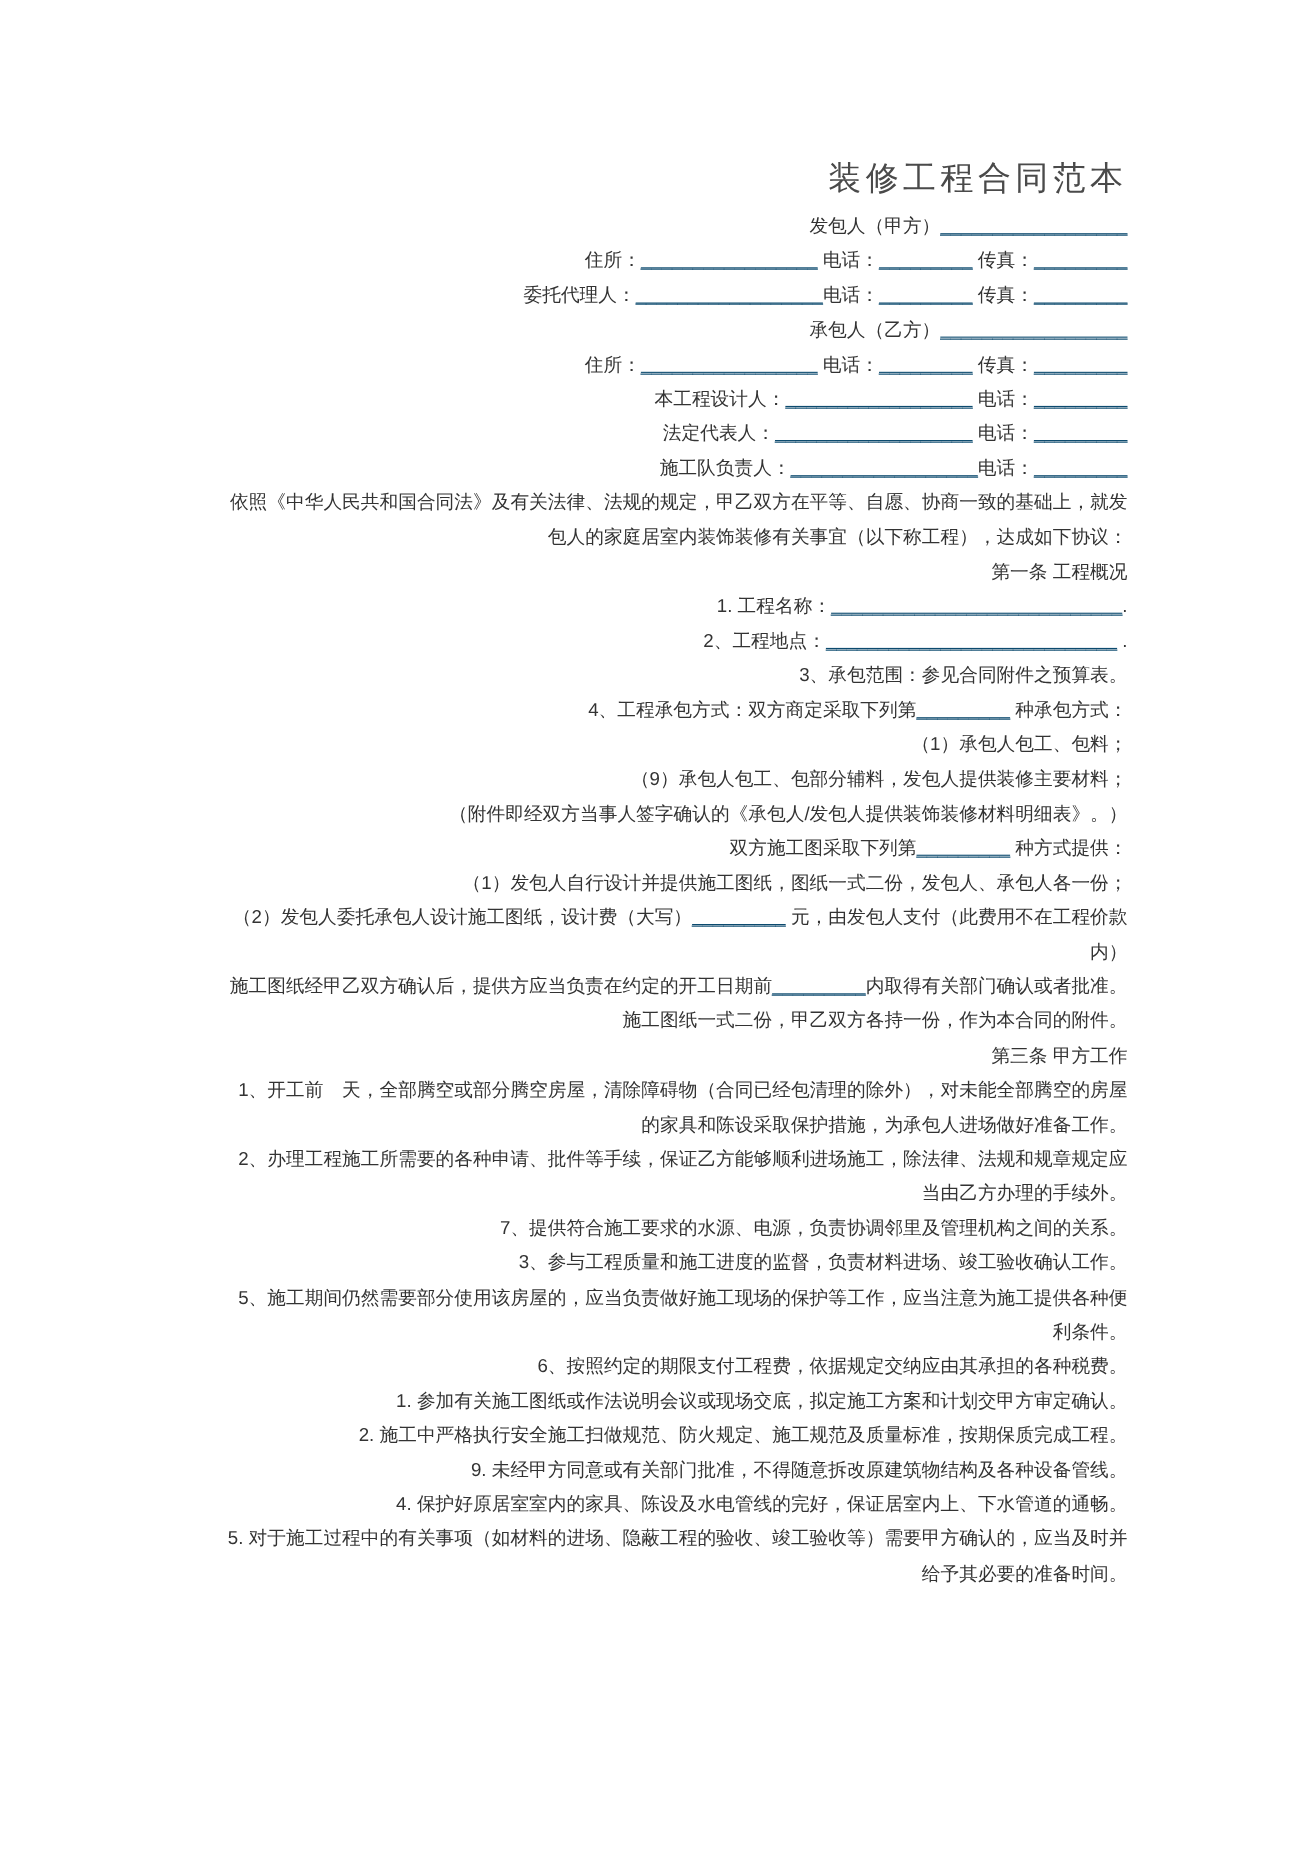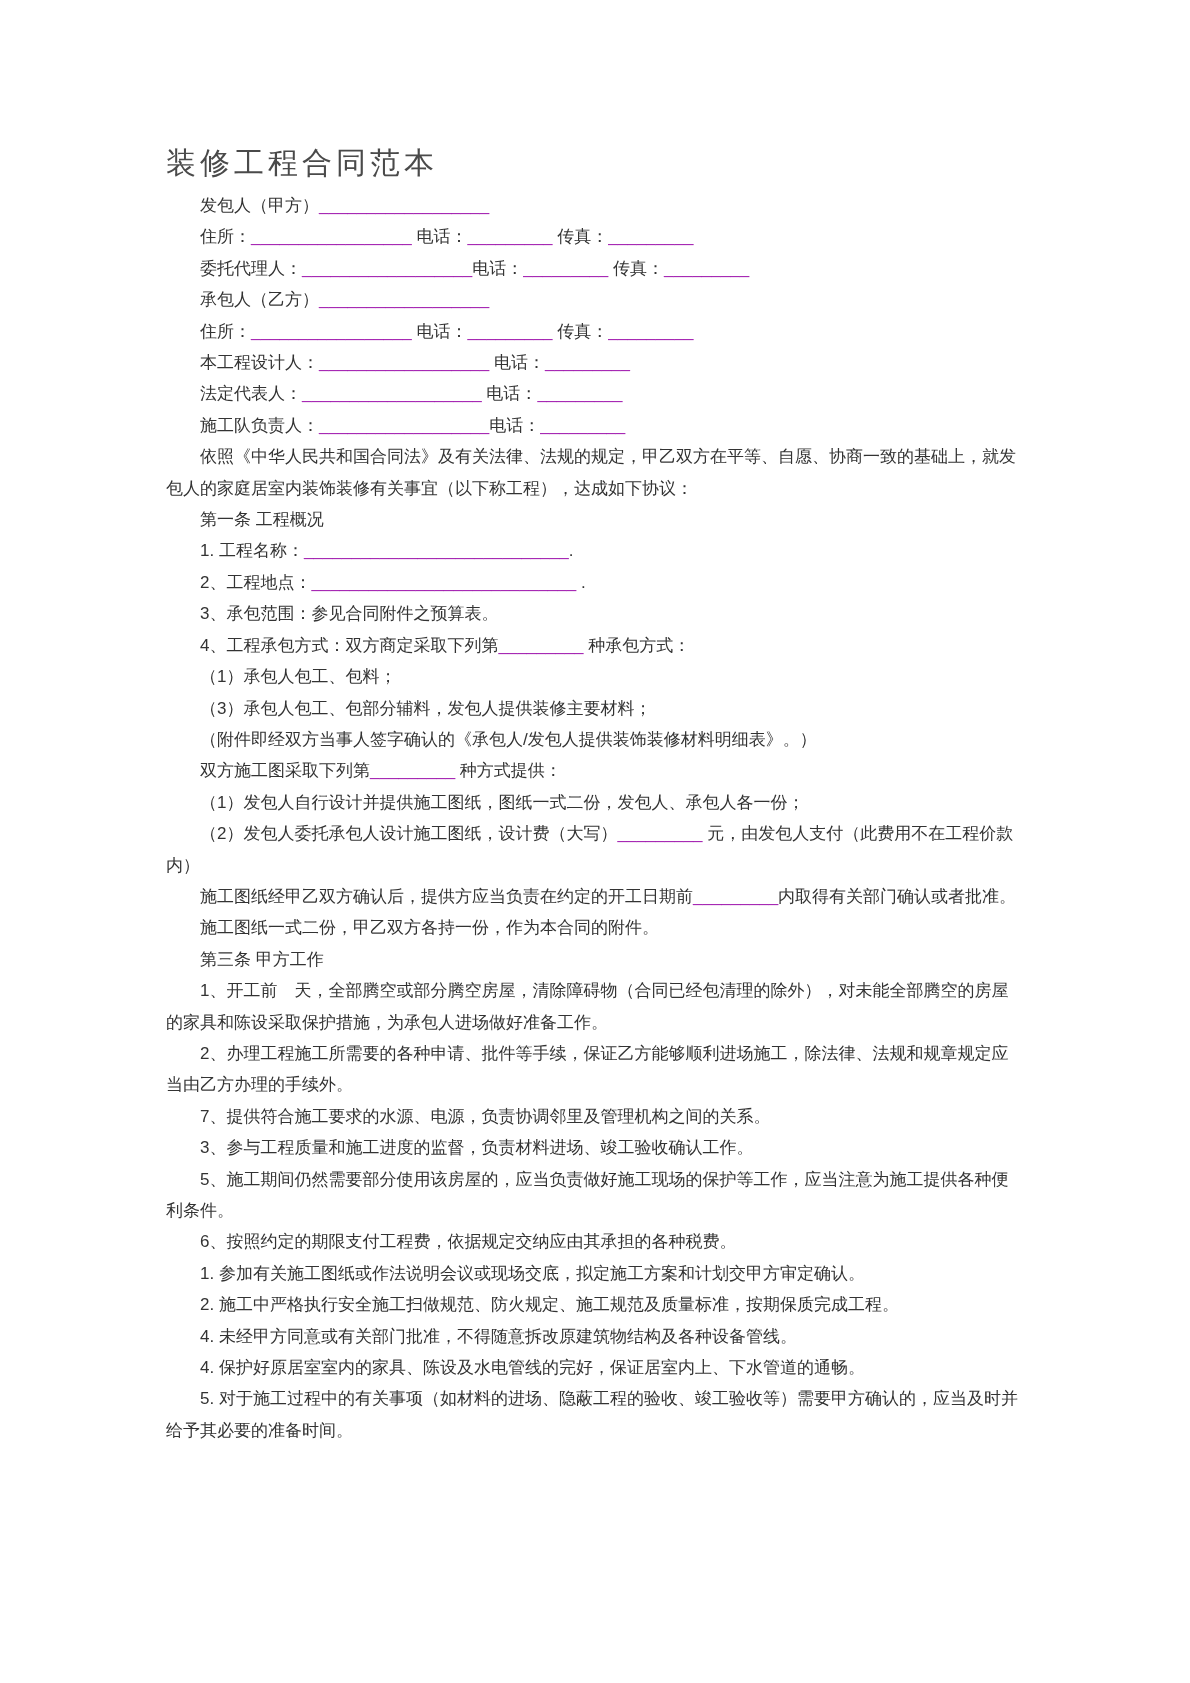--- a/index.html
+++ b/index.html
@@ -10,41 +10,43 @@
     height: 1683px;
     overflow: hidden;
   }
   .page {
     box-sizing: border-box;
     width: 1190px;
     height: 1683px;
     padding: 143px 165px 0 166px;
     background: #ffffff;
     font-family: "Liberation Sans", "DejaVu Sans", sans-serif;
+    text-align: right;
   }
   h1.doc-title {
     font-family: "DejaVu Serif", "Liberation Serif", serif;
     font-weight: 400;
     font-size: 30px;
     line-height: 40px;
     letter-spacing: 4px;
     color: #4a4a4a;
     margin: 0 0 7px 0;
   }
   .doc p {
     margin: 0;
     font-size: 17px;
     line-height: 31.4px;
     color: #333333;
     text-indent: 2em;
     word-break: break-all;
   }
   .doc p .blank {
-    color: #a21caf;
+    color: #0c4a6e;
     letter-spacing: 0;
+    text-decoration: underline;
   }
 </style>
 </head>
 <body>
 
 <div class="page">
   <h1 class="doc-title">装修工程合同范本</h1>
   <div class="doc">
     <p>发包人（甲方）<span class="blank">__________________</span></p>
     <p>住所：<span class="blank">_________________</span> 电话：<span class="blank">_________</span> 传真：<span class="blank">_________</span></p>
@@ -54,33 +56,33 @@
     <p>本工程设计人：<span class="blank">__________________</span> 电话：<span class="blank">_________</span></p>
     <p>法定代表人：<span class="blank">___________________</span> 电话：<span class="blank">_________</span></p>
     <p>施工队负责人：<span class="blank">__________________</span>电话：<span class="blank">_________</span></p>
     <p>依照《中华人民共和国合同法》及有关法律、法规的规定，甲乙双方在平等、自愿、协商一致的基础上，就发包人的家庭居室内装饰装修有关事宜（以下称工程），达成如下协议：</p>
     <p>第一条 工程概况</p>
     <p>1. 工程名称：<span class="blank">____________________________</span>.</p>
     <p>2、工程地点：<span class="blank">____________________________</span> .</p>
     <p>3、承包范围：参见合同附件之预算表。</p>
     <p>4、工程承包方式：双方商定采取下列第<span class="blank">_________</span> 种承包方式：</p>
     <p>（1）承包人包工、包料；</p>
-    <p>（3）承包人包工、包部分辅料，发包人提供装修主要材料；</p>
+    <p>（9）承包人包工、包部分辅料，发包人提供装修主要材料；</p>
     <p>（附件即经双方当事人签字确认的《承包人/发包人提供装饰装修材料明细表》。）</p>
     <p>双方施工图采取下列第<span class="blank">_________</span> 种方式提供：</p>
     <p>（1）发包人自行设计并提供施工图纸，图纸一式二份，发包人、承包人各一份；</p>
     <p>（2）发包人委托承包人设计施工图纸，设计费（大写）<span class="blank">_________</span> 元，由发包人支付（此费用不在工程价款内）</p>
     <p>施工图纸经甲乙双方确认后，提供方应当负责在约定的开工日期前<span class="blank">_________</span>内取得有关部门确认或者批准。</p>
     <p>施工图纸一式二份，甲乙双方各持一份，作为本合同的附件。</p>
     <p>第三条 甲方工作</p>
     <p>1、开工前　天，全部腾空或部分腾空房屋，清除障碍物（合同已经包清理的除外），对未能全部腾空的房屋的家具和陈设采取保护措施，为承包人进场做好准备工作。</p>
     <p>2、办理工程施工所需要的各种申请、批件等手续，保证乙方能够顺利进场施工，除法律、法规和规章规定应当由乙方办理的手续外。</p>
     <p>7、提供符合施工要求的水源、电源，负责协调邻里及管理机构之间的关系。</p>
     <p>3、参与工程质量和施工进度的监督，负责材料进场、竣工验收确认工作。</p>
     <p>5、施工期间仍然需要部分使用该房屋的，应当负责做好施工现场的保护等工作，应当注意为施工提供各种便利条件。</p>
     <p>6、按照约定的期限支付工程费，依据规定交纳应由其承担的各种税费。</p>
     <p>1. 参加有关施工图纸或作法说明会议或现场交底，拟定施工方案和计划交甲方审定确认。</p>
     <p>2. 施工中严格执行安全施工扫做规范、防火规定、施工规范及质量标准，按期保质完成工程。</p>
-    <p>4. 未经甲方同意或有关部门批准，不得随意拆改原建筑物结构及各种设备管线。</p>
+    <p>9. 未经甲方同意或有关部门批准，不得随意拆改原建筑物结构及各种设备管线。</p>
     <p>4. 保护好原居室室内的家具、陈设及水电管线的完好，保证居室内上、下水管道的通畅。</p>
     <p>5. 对于施工过程中的有关事项（如材料的进场、隐蔽工程的验收、竣工验收等）需要甲方确认的，应当及时并给予其必要的准备时间。</p>
   </div>
 </div>
 
 </body></html>

